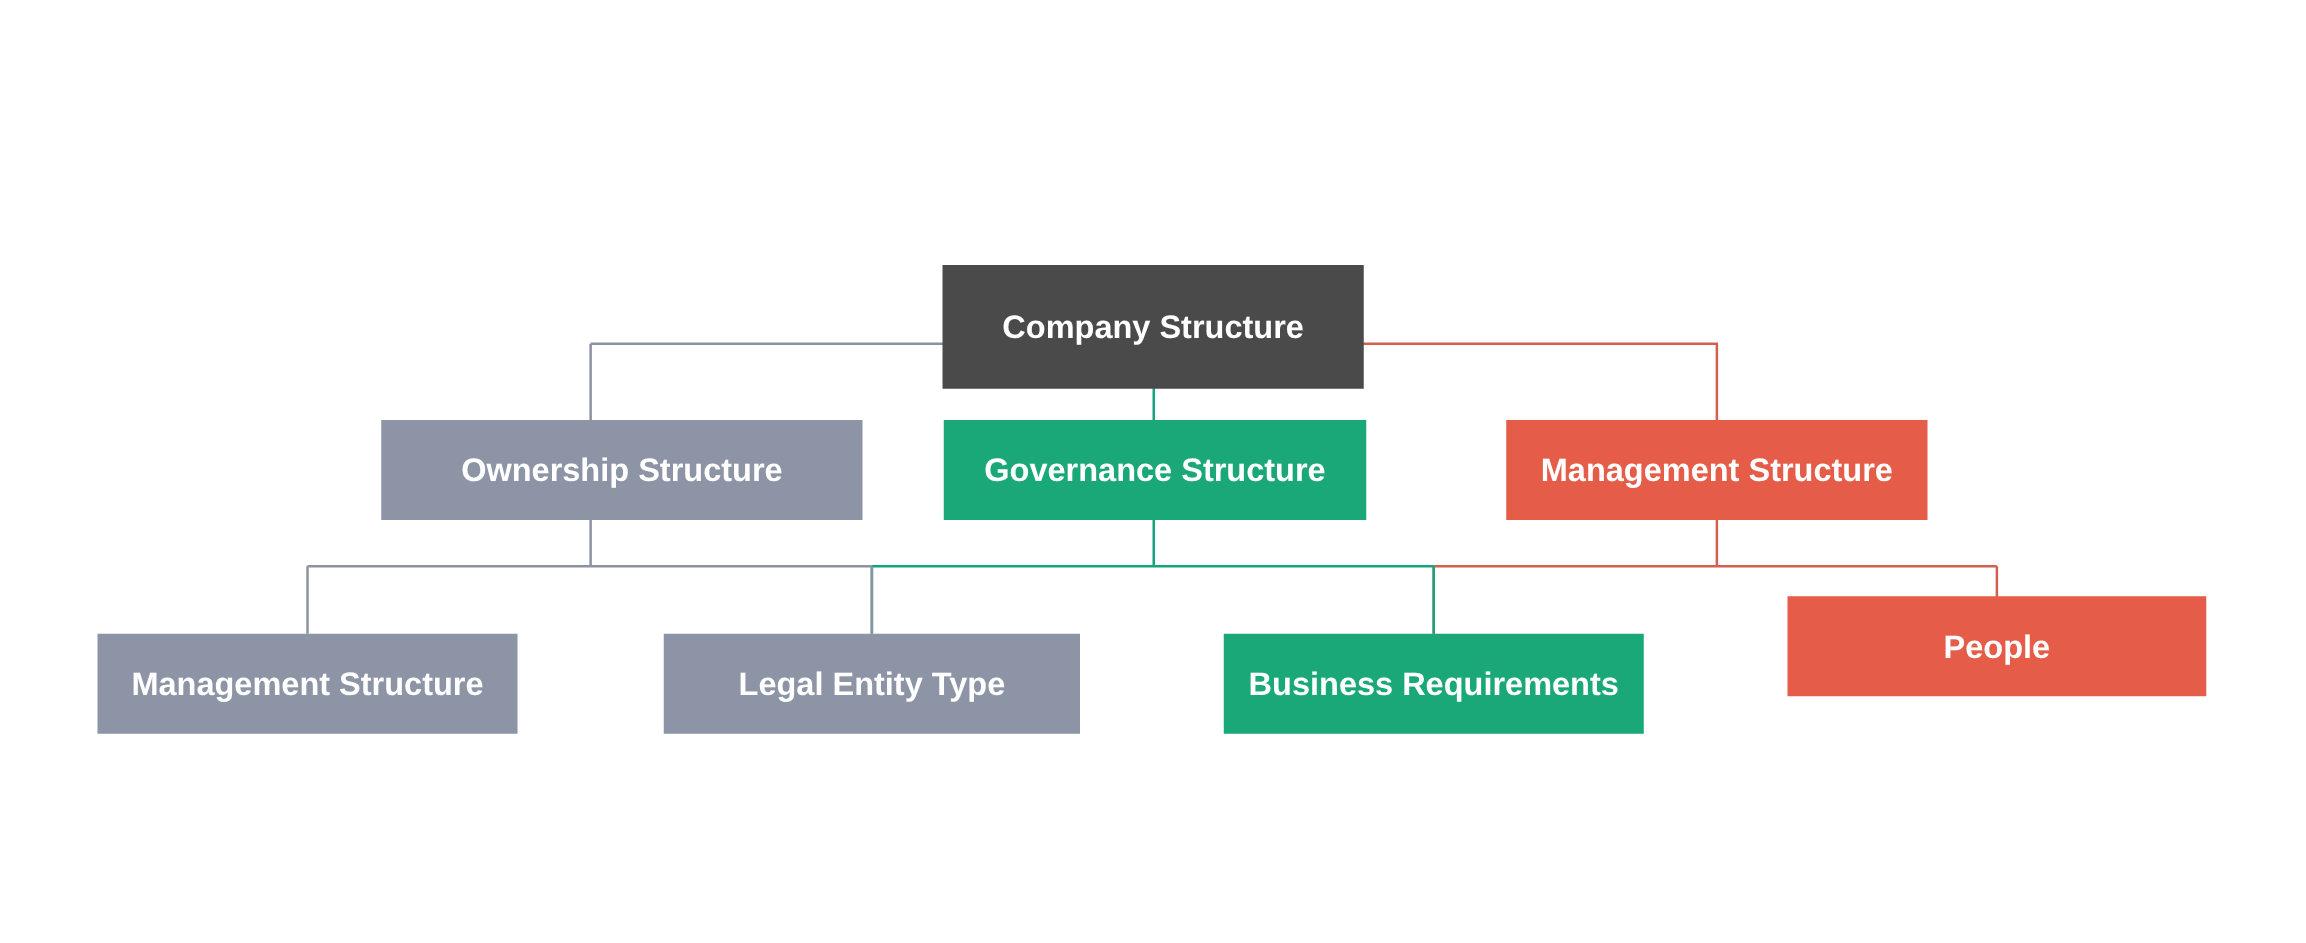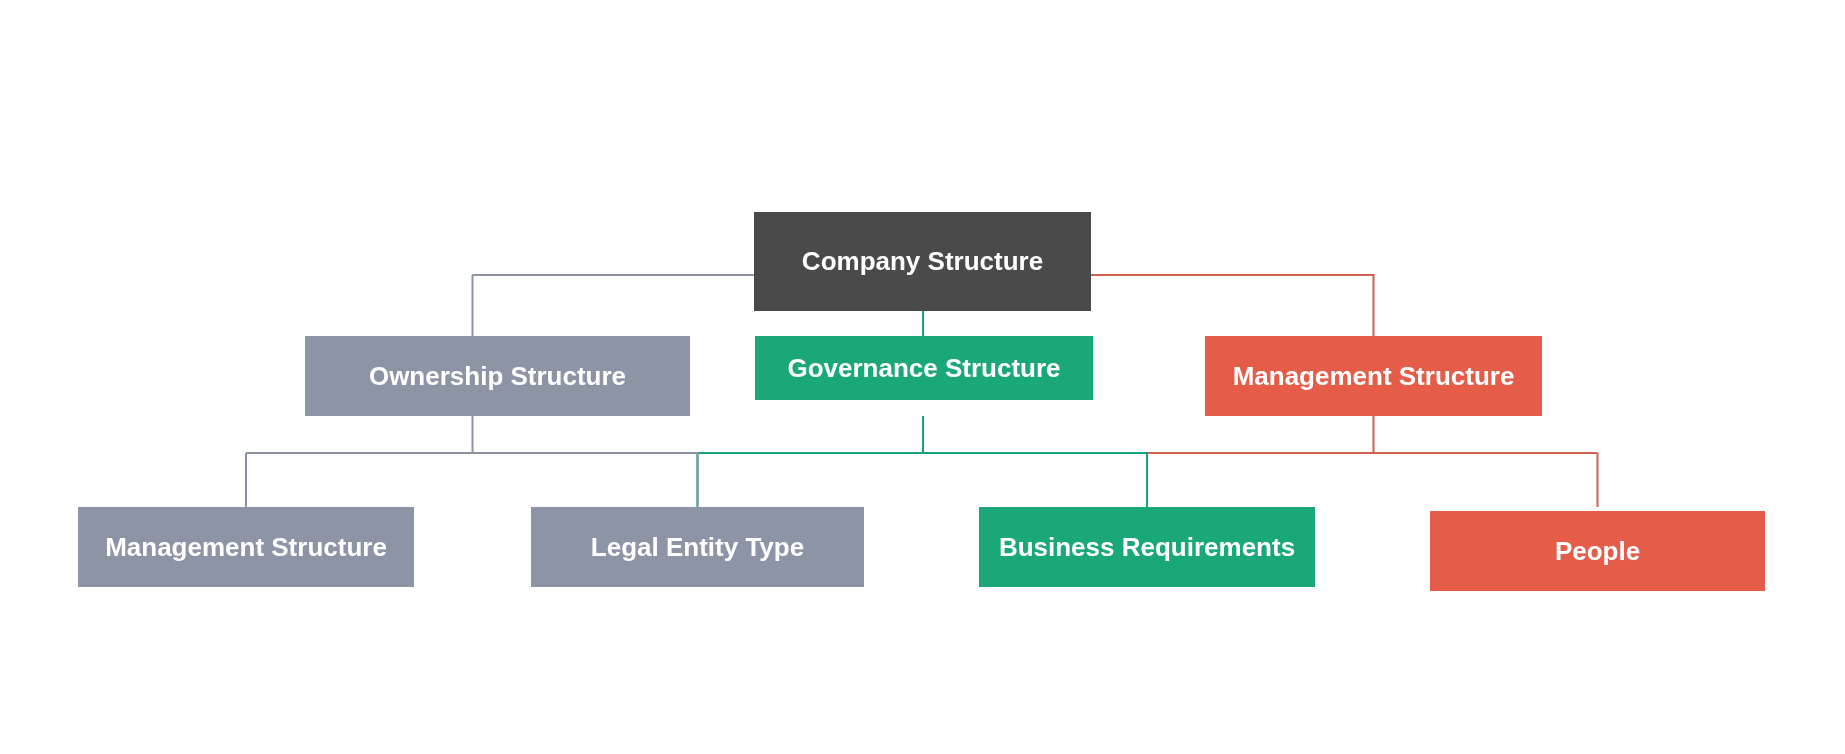--- a/index.html
+++ b/index.html
@@ -24,26 +24,26 @@
     align-items: center;
     justify-content: center;
     color: #ffffff;
     font-size: 26px;
     font-weight: 700;
     text-align: center;
     white-space: nowrap;
   }
   .n-company    { left: 754px;  top: 166px; width: 337px; height: 99px; margin-top: 46px; }
   .n-ownership  { left: 305px;  top: 336px; width: 385px; height: 80px; }
-  .n-governance { left: 755px;  top: 336px; width: 338px; height: 64px; }
+  .n-governance { left: 755px;  top: 336px; width: 338px; height: 80px; }
   .n-management { left: 1205px; top: 336px; width: 337px; height: 80px; }
   .n-mleaf      { left: 78px;   top: 507px; width: 336px; height: 80px; }
   .n-legal      { left: 531px;  top: 507px; width: 333px; height: 80px; }
   .n-bizreq     { left: 979px;  top: 507px; width: 336px; height: 80px; }
-  .n-people     { left: 1430px; top: 511px; width: 335px; height: 80px; }
+  .n-people     { left: 1430px; top: 477px; width: 335px; height: 80px; }
 </style>
 </head>
 <body>
 
 <div class="canvas">
 
   <svg class="connectors" viewBox="0 0 1845 754" xmlns="http://www.w3.org/2000/svg">
 
     <g fill="none" stroke-width="2" stroke="#D3604E">
       <path d="M923 275 H1373.5 V336"></path>

